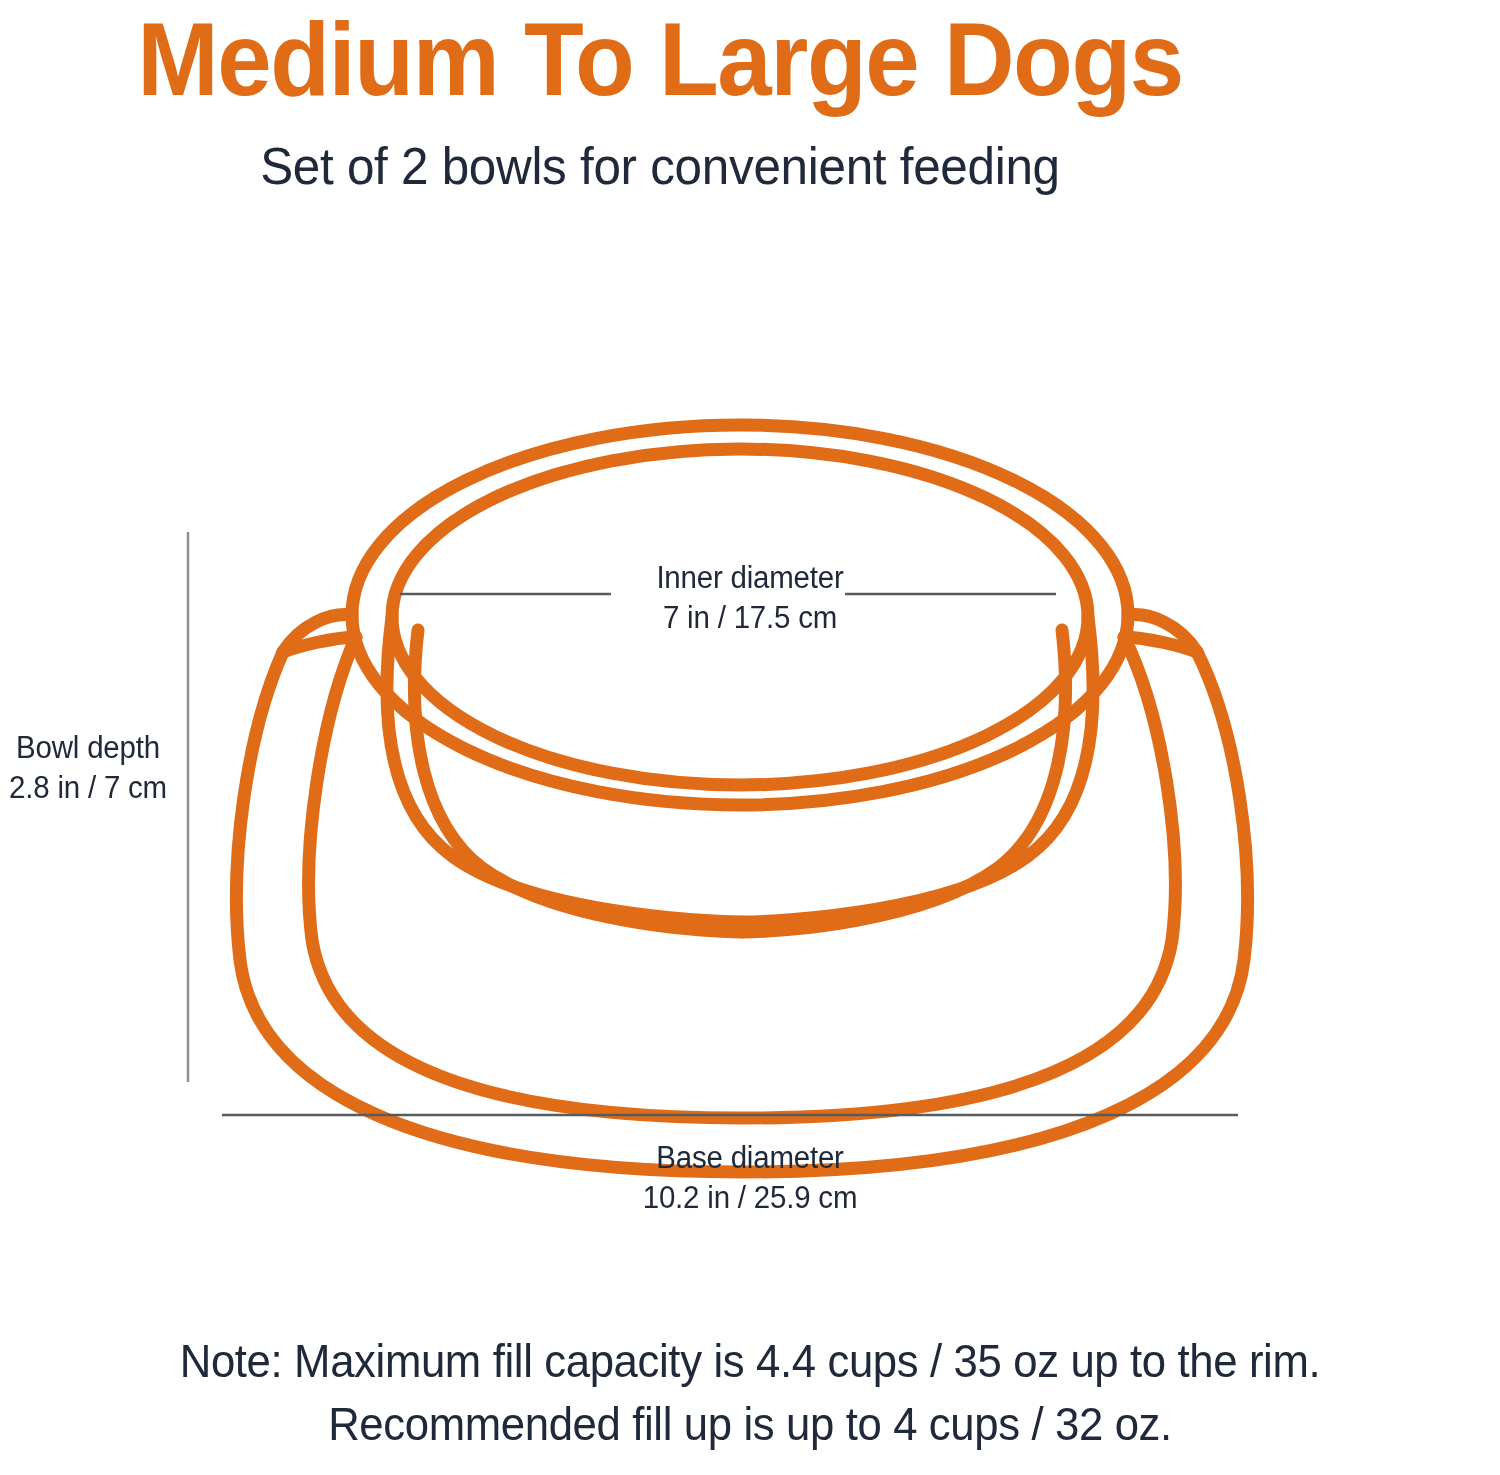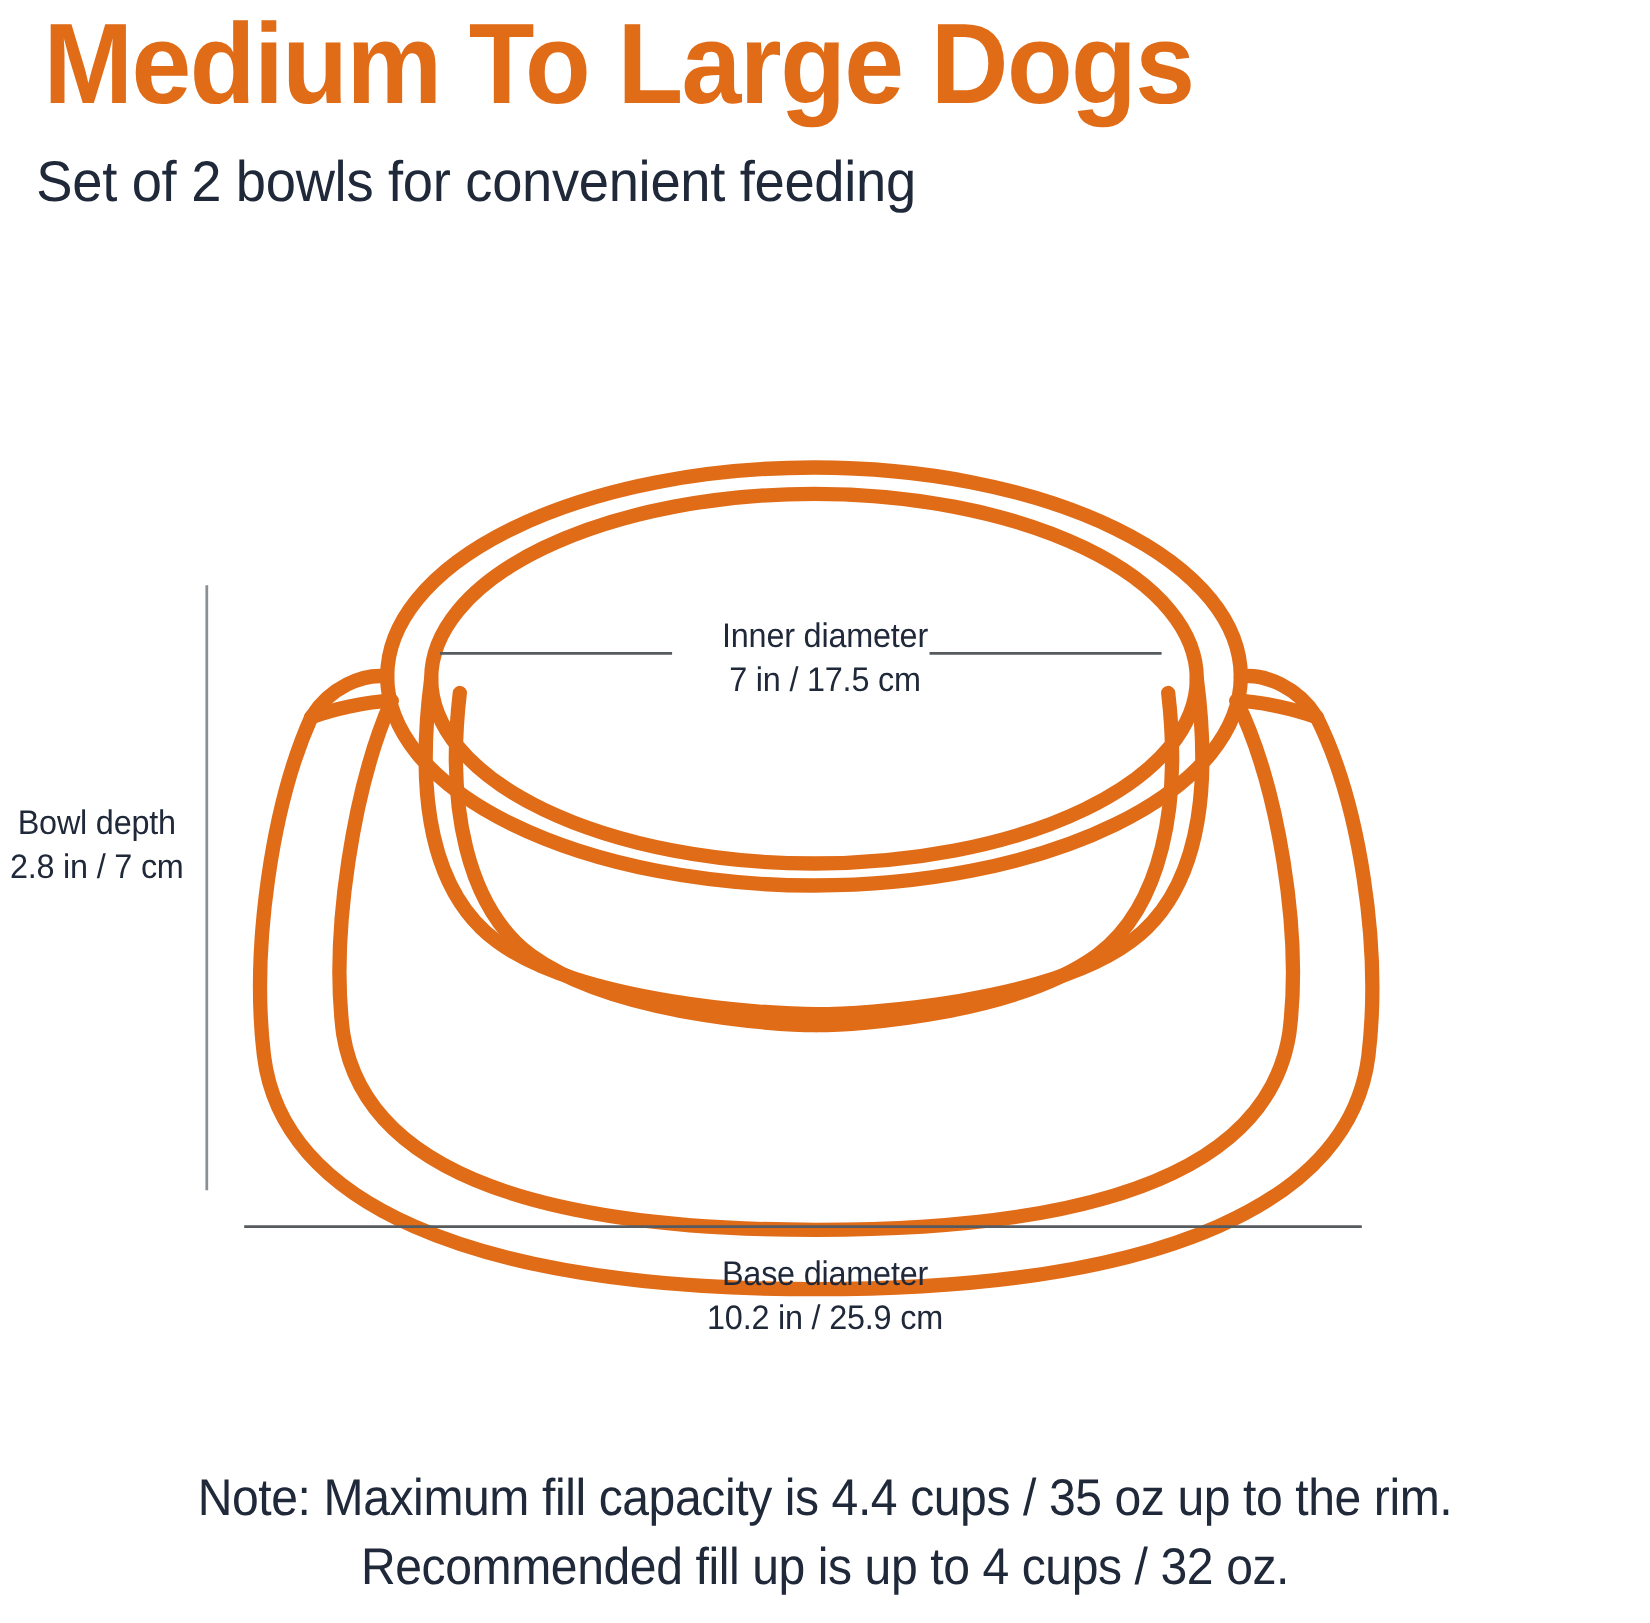--- a/index.html
+++ b/index.html
@@ -17,21 +17,21 @@
     overflow: hidden;
     font-family: "Liberation Sans", "DejaVu Sans", sans-serif;
   }
 
   
   .header {
     position: absolute;
     left: 0;
     top: 0;
     width: 1320px;
-    text-align: left;
+    text-align: center;
   }
 
   .title {
     margin: 0;
     padding-top: 6px;
     color: #E06C18;
     font-family: "Liberation Sans Narrow", "Liberation Sans", "DejaVu Sans", sans-serif;
     font-size: 104px;
     font-weight: bold;
     line-height: 1.02;

